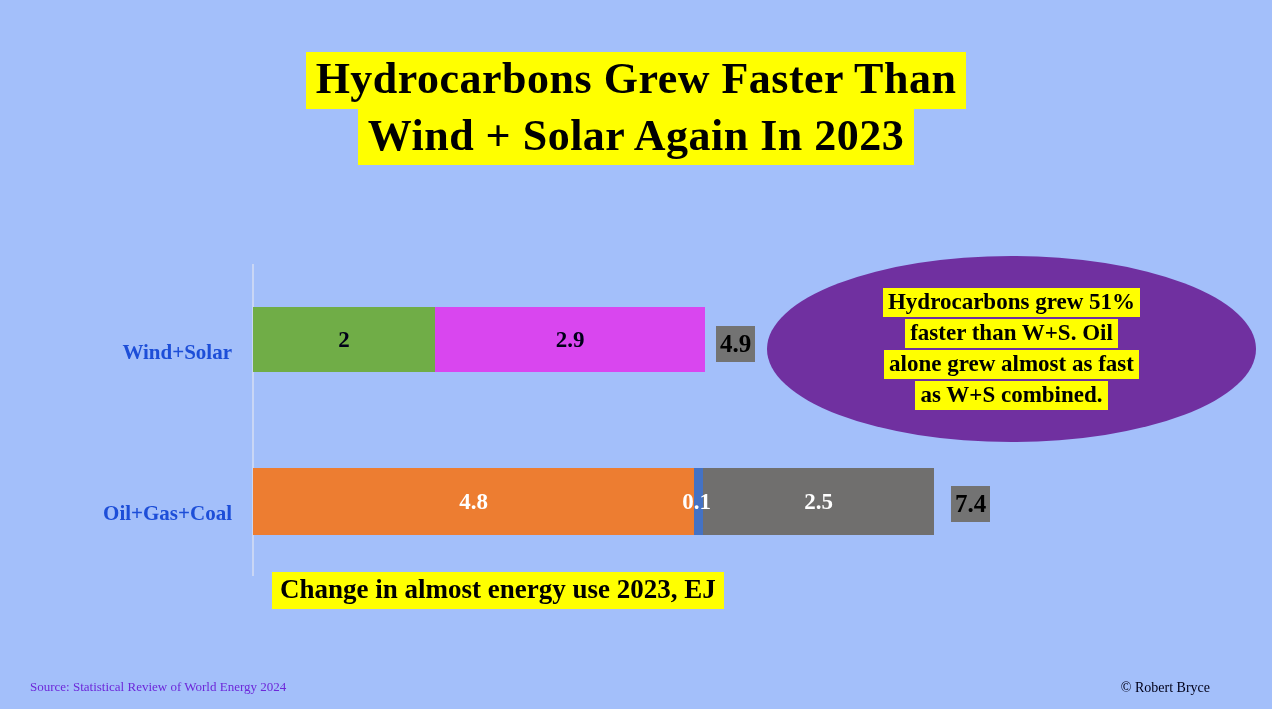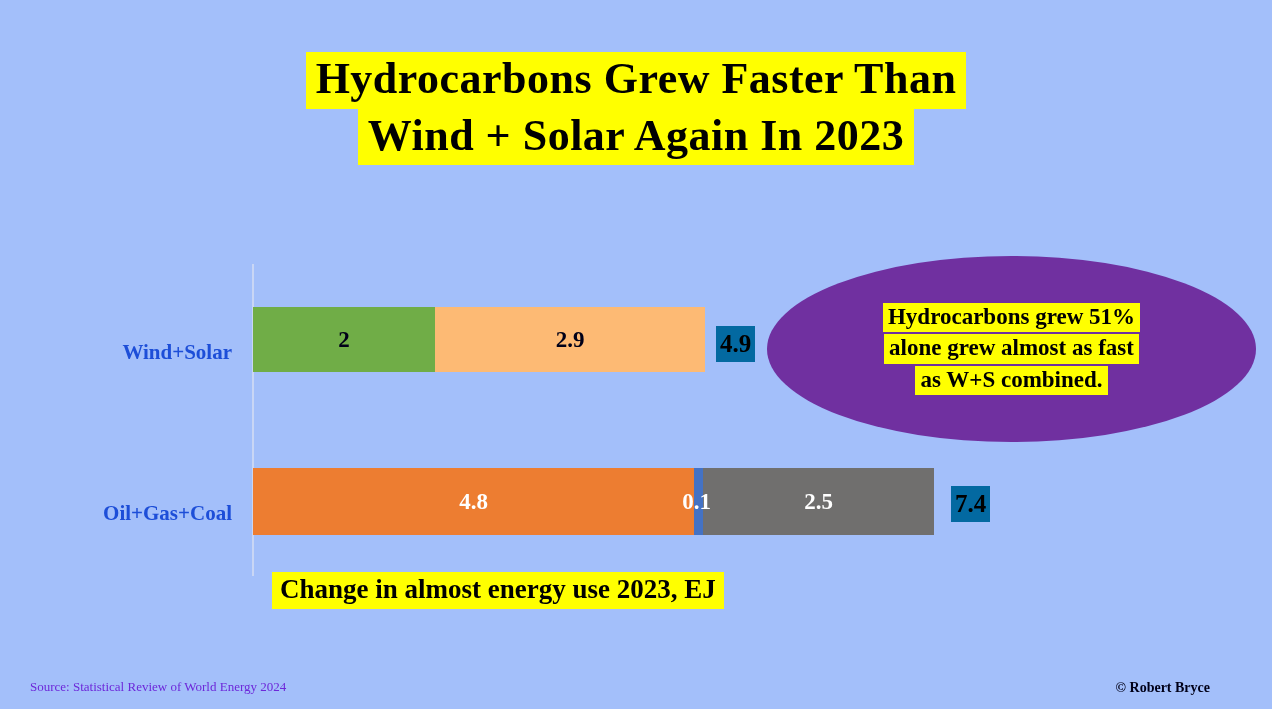--- a/index.html
+++ b/index.html
@@ -98,21 +98,21 @@
     box-sizing: border-box;
   }
   .seg-val {
     position: relative;
     z-index: 2;
     white-space: nowrap;
   }
 
   .total-badge {
     position: absolute;
-    background: #0369a1;
+    background: #737373;
     color: #000000;
     font-family: "Liberation Serif", serif;
     font-weight: bold;
     font-size: 25px;
     line-height: 1;
     padding: 5px 4px 6px 4px;
     white-space: nowrap;
   }
   #total-badge-0 {
     left: 716px;
@@ -172,21 +172,21 @@
     font-family: "Liberation Serif", serif;
     font-size: 13px;
     color: #6d28d9;
     white-space: nowrap;
   }
   .copyright {
     position: absolute;
     right: 62px;
     top: 680px;
     font-family: "Liberation Serif", serif;
-    font-weight: bold;
+    font-weight: normal;
     font-size: 14px;
     color: #000018;
     white-space: nowrap;
   }
 </style>
 </head>
 <body>
 
 <div id="slide">
 
@@ -200,21 +200,21 @@
 
     <div class="axis-line"></div>
 
     <div class="cat-label" id="cat-label-0">Wind+Solar</div>
     <div class="cat-label" id="cat-label-1">Oil+Gas+Coal</div>
 
     <div class="bar-row" id="bar-row-0">
       <div class="seg" style="width:182px; background:#70ad47;">
         <span class="seg-val" style="color:#000018;">2</span>
       </div>
-      <div class="seg" style="width:270px; background:#fdba74;">
+      <div class="seg" style="width:270px; background:#d946ef;">
         <span class="seg-val" style="color:#000018;">2.9</span>
       </div>
     </div>
     <div class="total-badge" id="total-badge-0">4.9</div>
 
     <div class="bar-row" id="bar-row-1">
       <div class="seg" style="width:441px; background:#ed7d31;">
         <span class="seg-val" style="color:#ffffff;">4.8</span>
       </div>
       <div class="seg" style="width:9px; background:#4472c4;">
@@ -224,20 +224,21 @@
         <span class="seg-val" style="color:#ffffff;">2.5</span>
       </div>
     </div>
     <div class="total-badge" id="total-badge-1">7.4</div>
 
     <div class="caption">Change in almost energy use 2023, EJ</div>
   </div>
 
   <div class="callout">
     <div class="callout-line">Hydrocarbons grew 51%</div>
+    <div class="callout-line">faster than W+S. Oil</div>
     <div class="callout-line">alone grew almost as fast</div>
     <div class="callout-line">as W+S combined.</div>
   </div>
 
   <div class="source">Source: Statistical Review of World Energy 2024</div>
   <div class="copyright">© Robert Bryce</div>
 
 </div>
 
 </body></html>

